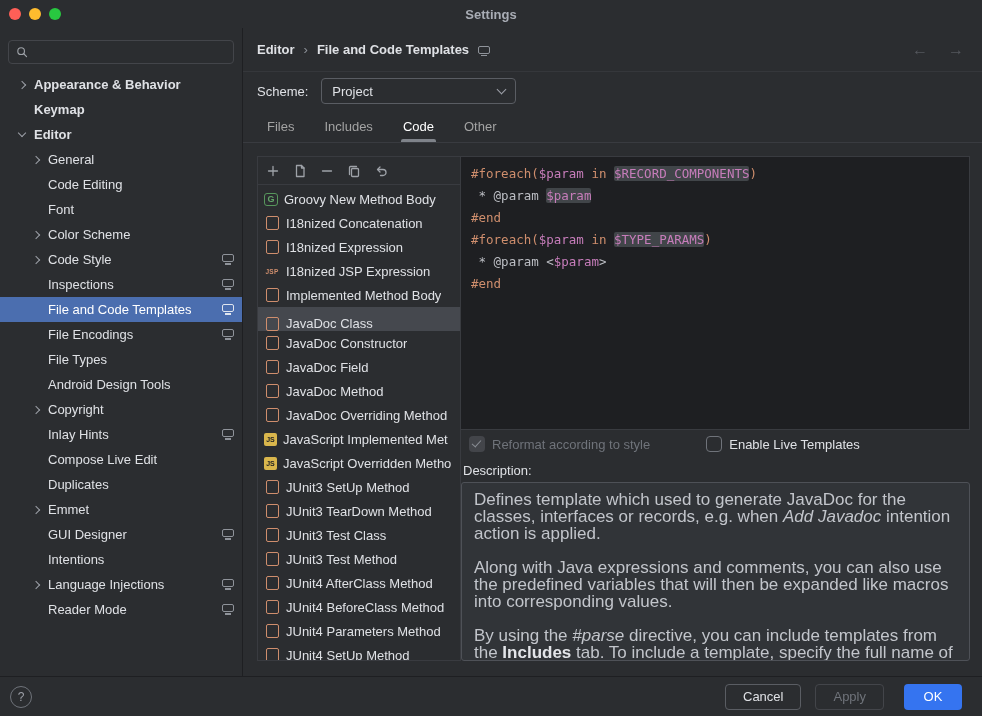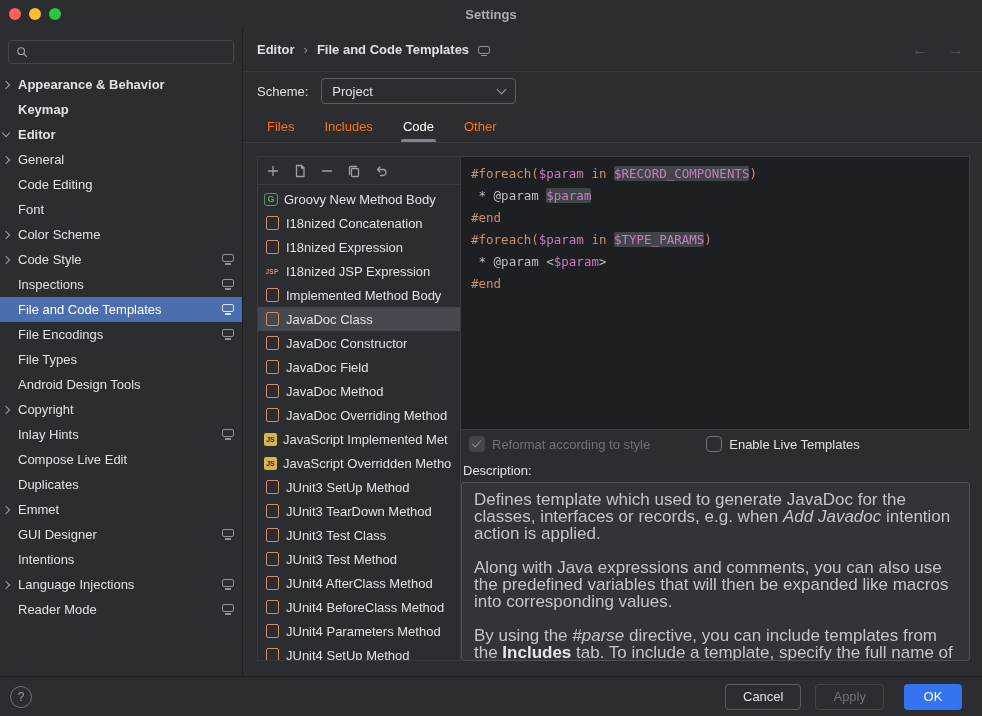--- a/index.html
+++ b/index.html
@@ -22,22 +22,22 @@
   .title { font-weight:700; color:#a9adb5; }
 
   .main { flex:1; display:flex; min-height:0; }
 
   
   .sidebar { flex:0 0 243px; width:243px; border-right:1px solid #1e1f22; display:flex; flex-direction:column; padding-top:12px; }
   .searchbox { margin:0 8px 8px; height:24px; border:1px solid #43454a; border-radius:4px; display:flex; align-items:center; padding:0 6px; gap:5px; }
   .searchbox input { flex:1; background:transparent; border:none; outline:none; color:var(--text,#dfe1e5); font:inherit; min-width:0; }
   .tree { flex:1; overflow:hidden; }
   .tree-row { height:25px; display:flex; align-items:center; padding-right:8px; white-space:nowrap; }
-  .tree-row.lvl0 { }
-  .tree-row.lvl1 { }
+  .tree-row.lvl0 { padding-left:16px; }
+  .tree-row.lvl1 { padding-left:30px; }
   .tree-row.bold .tree-label { font-weight:700; }
   .tree-row.selected { background:var(--selection,#4b6eaf); color:#fff; }
   .chev { flex:0 0 18px; width:18px; display:flex; align-items:center; }
   .chev.has::before { content:''; width:5px; height:5px; border-right:1.4px solid #9da0a8; border-bottom:1.4px solid #9da0a8; transform:rotate(-45deg); margin-left:3px; }
   .chev.down::before { transform:rotate(45deg); margin-top:-3px; }
   .tree-label { flex:1; overflow:hidden; }
   .screen-icon { position:relative; flex:0 0 12px; width:12px; height:8px; border:1px solid #8f939a; border-radius:2px; margin-left:6px; margin-bottom:3px; }
   .screen-icon::after { content:''; position:absolute; left:2px; right:2px; bottom:-3.5px; height:1.4px; background:#8f939a; }
   .tree-row.selected .screen-icon { border-color:#dfe5ef; }
   .tree-row.selected .screen-icon::after { background:#dfe5ef; }
@@ -49,33 +49,33 @@
   .crumb-sep { margin:0 9px; color:#8a8e95; }
   .crumb-screen { margin-left:9px; margin-bottom:0; }
   .nav-arrows { margin-left:auto; display:flex; gap:20px; color:#55585e; font-size:16px; }
   .nav-arrows span { cursor:default; }
 
   .scheme-row { flex:0 0 38px; display:flex; align-items:center; padding-left:14px; gap:13px; }
   .dropdown { width:195px; height:26px; border:1px solid #5a5d63; border-radius:4px; display:flex; align-items:center; padding:0 10px; }
   .dd-chev { margin-left:auto; width:7px; height:7px; border-right:1.5px solid #9da0a8; border-bottom:1.5px solid #9da0a8; transform:rotate(45deg); margin-top:-4px; }
 
   .tabs-row { flex:0 0 33px; display:flex; align-items:stretch; gap:26px; padding-left:22px; border-bottom:1px solid #393b40; }
-  .tab { display:flex; align-items:center; position:relative; color:#f97316; padding:0 2px; }
+  .tab { display:flex; align-items:center; position:relative; color:#a3a3a3; padding:0 2px; }
   .tab.active { color:#ffffff; }
   .tab.active::after { content:''; position:absolute; left:0; right:0; bottom:0; height:3px; border-radius:2px 2px 0 0; background:var(--tab-underline,#7f838a); }
 
   .body { flex:1; min-height:0; display:flex; padding:13px 12px 15px 14px; }
 
   
   .panel-left { flex:0 0 204px; width:204px; border:1px solid #393b40; display:flex; flex-direction:column; background:var(--window-bg,#2b2d30); }
   .list-toolbar { flex:0 0 28px; border-bottom:1px solid #393b40; display:flex; align-items:center; padding:0 7px; gap:11px; }
   .tb-icon { width:16px; height:16px; display:flex; align-items:center; justify-content:center; }
   .template-list { flex:1; overflow:hidden; padding-top:2px; }
   .list-row { height:24px; display:flex; align-items:center; gap:6px; padding:0 6px; white-space:nowrap; overflow:hidden; }
-  .list-row.selected { background:var(--list-selection,#45484e); }
+  .list-row.selected { background:var(--list-selection,#45484e);align-items:flex-end; }
   .titem-icon { flex:0 0 16px; width:16px; height:14px; display:flex; align-items:center; justify-content:center; font-weight:700; }
   .icon-template::before { content:''; width:11px; height:12px; border:1.3px solid #cf8e6d; border-radius:2px; }
   .icon-groovy { border:1px solid #57965c; color:#62a568; border-radius:3px; font-size:9px; width:14px; height:13px; flex-basis:14px; }
   .icon-jsp { color:#cf8e6d; font-size:6.5px; letter-spacing:.2px; }
   .icon-js { background:#d9b64c; color:#1e1f22; font-size:7px; border-radius:2px; width:13px; height:13px; flex-basis:13px; }
   .list-label { overflow:hidden; }
 
   
   .panel-right { flex:1; min-width:0; display:flex; flex-direction:column; }
   .editor { flex:0 0 274px; background:var(--editor-bg,#1e1f22); border:1px solid #393b40; border-left:none; padding:6px 0 0 10px; font-family:"DejaVu Sans Mono","Liberation Mono",monospace; font-size:12.5px; line-height:22px; overflow:hidden; }

